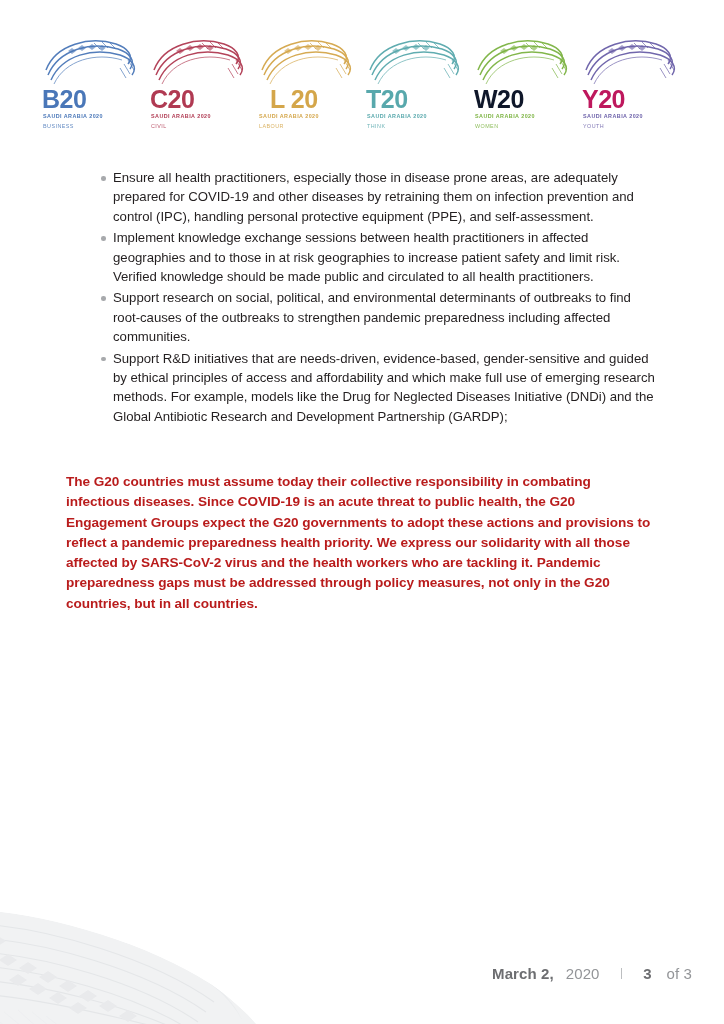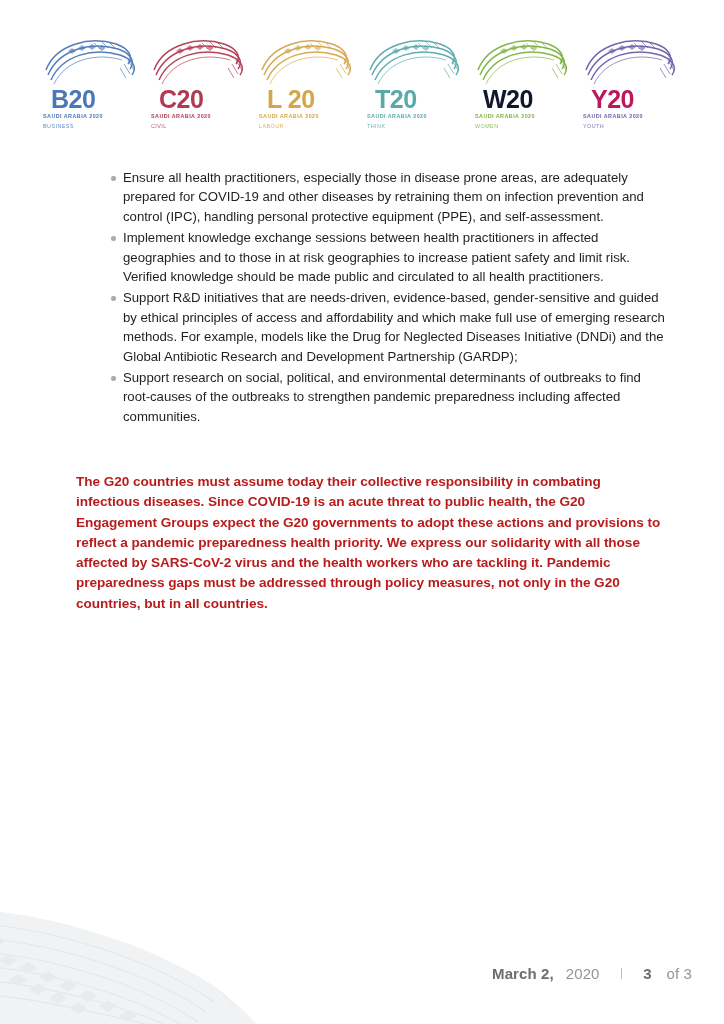--- a/index.html
+++ b/index.html
@@ -50,21 +50,21 @@
     top: 0;
     left: 2px;
     width: 100px;
     height: 56px;
     overflow: hidden;
   }
 
   .logo-wordmark {
     position: absolute;
     top: 52px;
-    left: 11px;
+    left: 2px;
     font-size: 25px;
     font-weight: bold;
     letter-spacing: -0.5px;
     line-height: 26px;
     font-family: "Liberation Sans", sans-serif;
   }
 
   .logo-country {
     position: absolute;
     top: 79px;
@@ -85,21 +85,21 @@
     letter-spacing: 0.45px;
     line-height: 7px;
     white-space: nowrap;
     opacity: 0.85;
   }
 
   
   .content {
     position: absolute;
     top: 168px;
-    left: 76px;
+    left: 66px;
     width: 592px;
   }
 
   .bullet-list {
     list-style: none;
     margin: 0 0 0 34px;
     padding: 0;
   }
 
   .bullet-item {
@@ -257,21 +257,21 @@
             <path d="M82 30 L88 40 M86 26 L92 36 M78 34 L84 44"></path>
           </g>
           <g fill="#d4a64a" opacity="0.6">
             <path d="M30 14 l4 3 -4 3 -4 -3z"></path>
             <path d="M40 11 l4 3 -4 3 -4 -3z"></path>
             <path d="M50 10 l4 3 -4 3 -4 -3z"></path>
             <path d="M60 11 l3.5 3 -3.5 3 -3.5 -3z"></path>
           </g>
         </svg>
       </div>
-      <div class="logo-wordmark" style="color: rgb(212, 166, 74);">L 20</div>
+      <div class="logo-wordmark" style="color: rgb(212, 166, 74); margin-left: 12px;">L 20</div>
       <div class="logo-country" style="color: rgb(212, 166, 74);">SAUDI ARABIA 2020</div>
       <div class="logo-group" style="color: rgb(212, 166, 74);">LABOUR</div>
     </div>
 
     <div class="logo">
       <div class="logo-swoosh">
         <svg width="100" height="56" viewBox="0 0 100 56">
           <g fill="none" stroke="#58a8ac" stroke-width="1.5" opacity="0.95">
             <path d="M4 36 C14 10, 48 2, 74 10 C86 14, 92 22, 86 30"></path>
             <path d="M6 41 C17 15, 50 7, 76 15 C88 19, 94 27, 88 35"></path>
@@ -351,22 +351,22 @@
 
   <div class="content">
 
     <ul class="bullet-list">
       <li class="bullet-item">Ensure all health practitioners, especially those in disease prone areas, are adequately prepared for COVID-19 and other diseases by retraining them on infection prevention and control (IPC), handling personal protective equipment (PPE), and self-assessment.</li>
       <li class="bullet-item">Implement knowledge exchange sessions between health practitioners in affected geographies and to those in at risk geographies to increase patient safety and limit risk. Verified knowledge should be made public and circulated to all health practitioners.</li>
     </ul>
 
 
     <ul class="bullet-list">
+      <li class="bullet-item">Support research on social, political, and environmental determinants of outbreaks to find root-causes of the outbreaks to strengthen pandemic preparedness including affected communities.</li>
       <li class="bullet-item">Support R&amp;D initiatives that are needs-driven, evidence-based, gender-sensitive and guided by ethical principles of access and affordability and which make full use of emerging research methods. For example, models like the Drug for Neglected Diseases Initiative (DNDi) and the Global Antibiotic Research and Development Partnership (GARDP);</li>
-      <li class="bullet-item">Support research on social, political, and environmental determinants of outbreaks to find root-causes of the outbreaks to strengthen pandemic preparedness including affected communities.</li>
     </ul>
 
     <p class="closing">The G20 countries must assume today their collective responsibility in combating infectious diseases. Since COVID-19 is an acute threat to public health, the G20 Engagement Groups expect the G20 governments to adopt these actions and provisions to reflect a pandemic preparedness health priority. We express our solidarity with all those affected by SARS-CoV-2 virus and the health workers who are tackling it. Pandemic preparedness gaps must be addressed through policy measures, not only in the G20 countries, but in all countries.</p>
 
   </div>
 
   <div class="corner-art">
     <svg width="310" height="150" viewBox="0 0 310 150">
       <defs>
         <clipPath id="ribclip">

